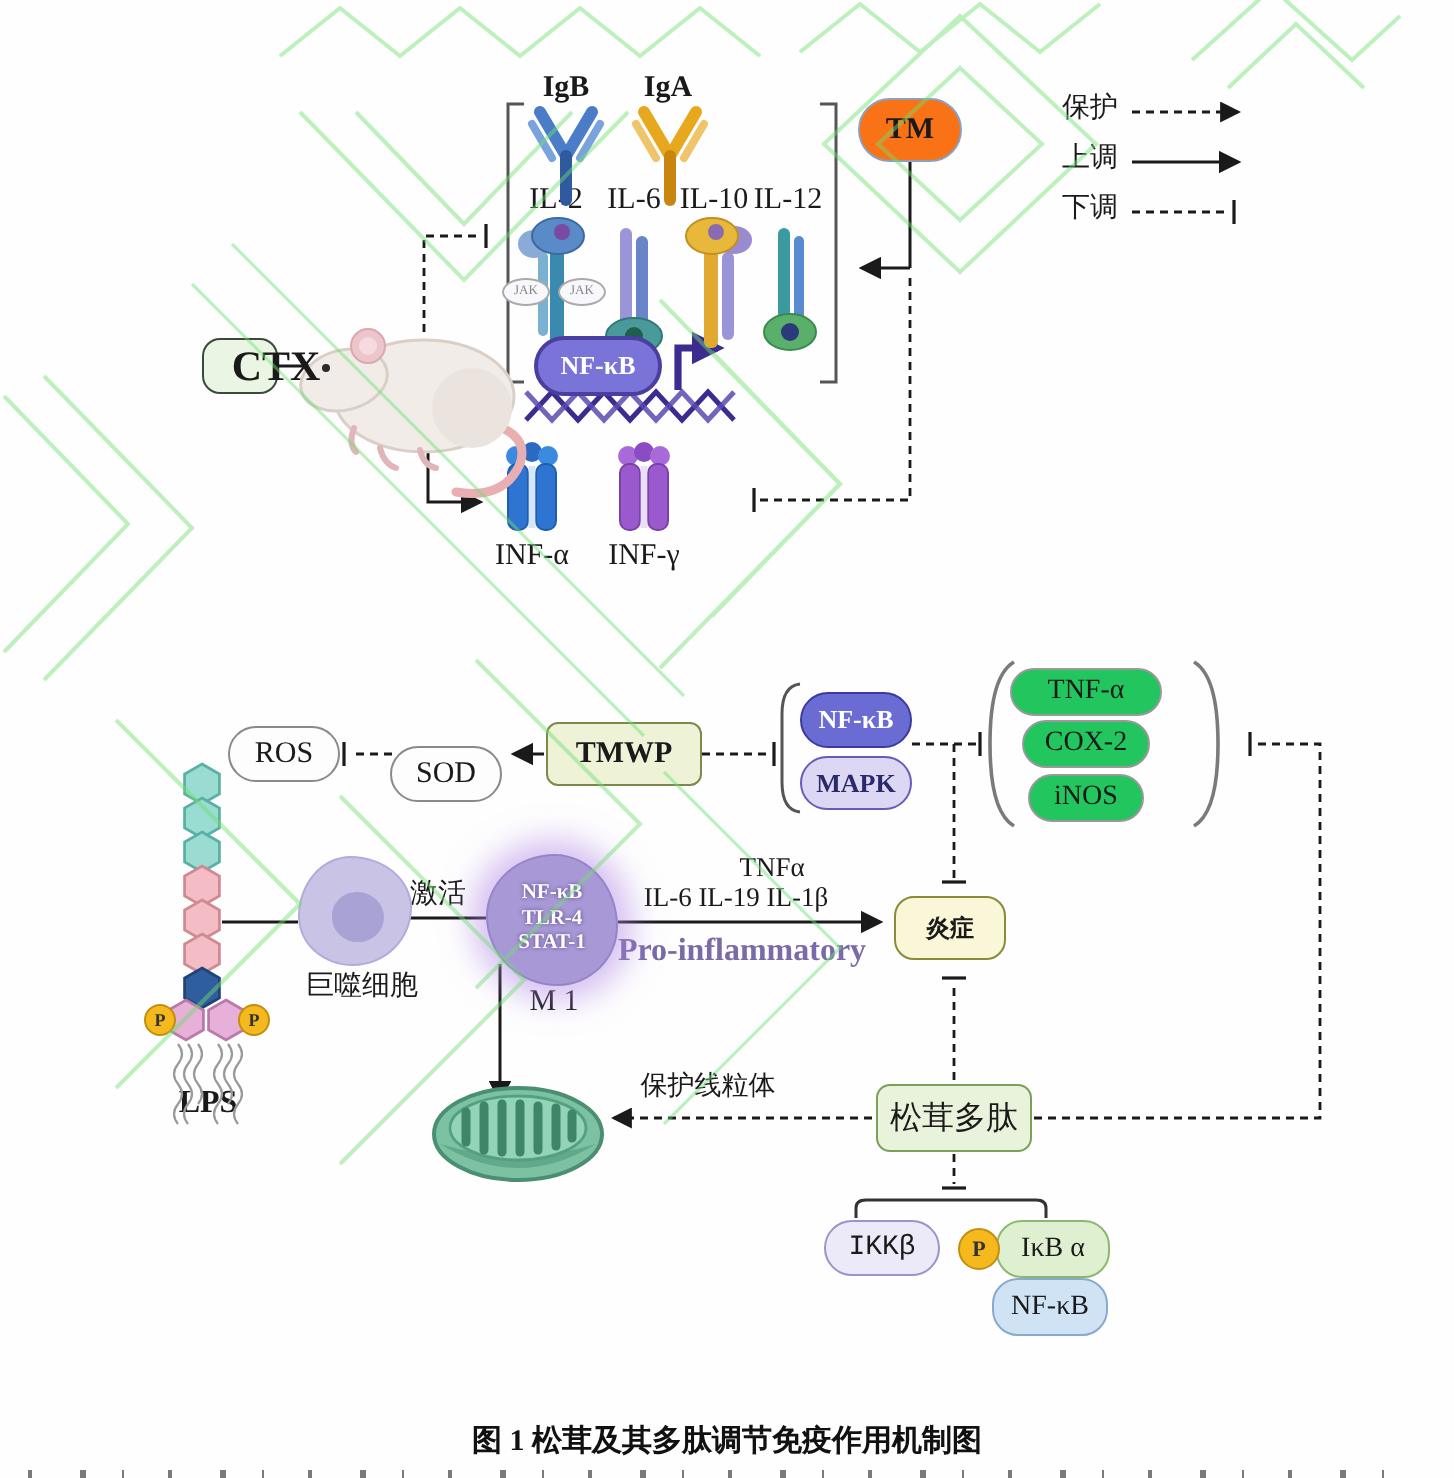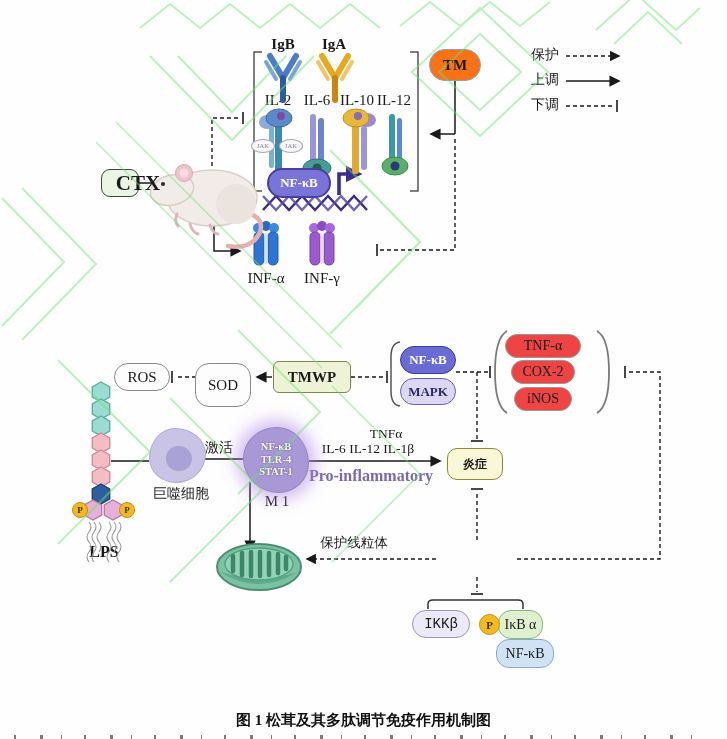--- a/index.html
+++ b/index.html
@@ -11,21 +11,21 @@
   .serif14{font-size:14px;}
   .serif13{font-size:13.5px;}
   .bold{font-weight:700;}
   .box{position:absolute;display:flex;align-items:center;justify-content:center;
        box-sizing:border-box;color:#1a1a1a;}
   .ctx{background:#eaf6e3;border:1.6px solid #3a4a3a;border-radius:9px;font-size:21px;font-weight:600;padding-left:36px;}
   .tm{background:#f97316;border:1.6px solid #8aa0c0;border-radius:16px;font-size:15px;font-weight:700;}
   .nfkb-top{background:#7b74d8;border:2px solid #4a3fa0;border-radius:15px;
             color:#fff;font-size:13px;font-weight:700;}
   .whiteoval{background:#fdfdfd;border:1.5px solid #8a8a8a;border-radius:14px;font-size:15px;}
-  .medoval{background:#ef4444;border:1.5px solid #999;border-radius:12px;font-size:14px;}
+  .medoval{background:#22c55e;border:1.5px solid #999;border-radius:12px;font-size:14px;}
   .tmwp{background:#eef3d8;border:1.7px solid #7a8a4a;border-radius:6px;font-size:15px;font-weight:700;}
   .pill-nfkb{background:#6b6bd4;border:1.6px solid #3a3aa0;border-radius:14px;
              color:#fff;font-size:13px;font-weight:600;}
   .pill-mapk{background:#dcd8f4;border:1.6px solid #6a5ab8;border-radius:14px;
              color:#2a2a6a;font-size:13px;font-weight:600;}
   .inflam{background:#faf6d8;border:1.6px solid #8a8a3a;border-radius:10px;font-size:12px;font-weight:bold;}
   .peptide{background:#e9f3dc;border:1.6px solid #7aa05a;border-radius:7px;font-size:16px;}
   .ikkb{background:#eceaf8;border:1.5px solid #9a94c8;border-radius:14px;font-size:14px;}
   .ikba{background:#dff0d0;border:1.5px solid #8ab870;border-radius:13px;font-size:14px;}
   .nfkb-bot{background:#cfe3f5;border:1.5px solid #88aacc;border-radius:13px;font-size:14px;}
@@ -259,21 +259,21 @@
   <div class="box nfkb-top zi" style="left:267px;top:168px;width:64px;height:30px;">NF-κB</div>
 
   <div class="lbl serif15" style="left:242px;top:271px;width:48px;height:16px;">INF-α</div>
   <div class="lbl serif15" style="left:298px;top:271px;width:48px;height:16px;">INF-γ</div>
 
   <div class="lbl serif14" style="left:528px;top:47px;width:34px;height:16px;">保护</div>
   <div class="lbl serif14" style="left:528px;top:72px;width:34px;height:16px;">上调</div>
   <div class="lbl serif14" style="left:528px;top:97px;width:34px;height:16px;">下调</div>
 
   <div class="box whiteoval zi" style="left:114px;top:363px;width:56px;height:28px;">ROS</div>
-  <div class="box whiteoval zi" style="left:195px;top:363px;width:56px;height:44px;">SOD</div>
+  <div class="box whiteoval zi" style="left:195px;top:373px;width:56px;height:28px;">SOD</div>
   <div class="box tmwp zi" style="left:273px;top:361px;width:78px;height:32px;">TMWP</div>
   <div class="box pill-nfkb zi" style="left:400px;top:346px;width:56px;height:28px;">NF-κB</div>
   <div class="box pill-mapk zi" style="left:400px;top:378px;width:56px;height:27px;">MAPK</div>
 
   <div class="box medoval zi" style="left:505px;top:334px;width:76px;height:24px;">TNF-α</div>
   <div class="box medoval zi" style="left:511px;top:360px;width:64px;height:24px;">COX-2</div>
   <div class="box medoval zi" style="left:514px;top:387px;width:58px;height:24px;">iNOS</div>
 
   <div class="blob macro zi" style="left:149px;top:428px;width:57px;height:55px;"></div>
   <div class="blob macro-nuc zi" style="left:166px;top:446px;width:26px;height:25px;"></div>
@@ -281,30 +281,31 @@
   <div class="lbl serif14" style="left:202px;top:441px;width:34px;height:15px;">激活</div>
 
   <div class="blob m1" style="left:243px;top:427px;width:66px;height:66px;">
     <span>NF-κB</span>
     <span>TLR-4</span>
     <span>STAT-1</span>
   </div>
   <div class="lbl serif15" style="left:260px;top:494px;width:34px;height:16px;">M 1</div>
 
   <div class="lbl serif13" style="left:356px;top:427px;width:60px;height:14px;">TNFα</div>
-  <div class="lbl serif13" style="left:306px;top:442px;width:124px;height:15px;">IL-6 IL-12 IL-1β</div>
+  <div class="lbl serif13" style="left:306px;top:442px;width:124px;height:15px;">IL-6 IL-19 IL-1β</div>
   <div class="lbl proinf" style="left:304px;top:468px;width:134px;height:17px;">Pro-inflammatory</div>
 
   <div class="box inflam zi" style="left:447px;top:448px;width:56px;height:32px;">炎症</div>
 
   <div class="lbl serif13" style="left:304px;top:536px;width:100px;height:15px;">保护线粒体</div>
 
+  <div class="box peptide zi" style="left:438px;top:542px;width:78px;height:34px;">松茸多肽</div>
 
   <div class="box ikkb zi" style="left:412px;top:610px;width:58px;height:28px;font-family:Liberation Mono, monospace;">IKKβ</div>
-  <div class="box ikba zi" style="left:498px;top:610px;width:45px;height:29px;">IκB α</div>
+  <div class="box ikba zi" style="left:498px;top:610px;width:57px;height:29px;">IκB α</div>
   <div class="box nfkb-bot zi" style="left:496px;top:639px;width:58px;height:29px;">NF-κB</div>
   <div class="box pcirc" style="left:479px;top:614px;width:21px;height:21px;">P</div>
 
   <div class="box pcirc" style="left:72px;top:502px;width:16px;height:16px;font-size:9px;">P</div>
   <div class="box pcirc" style="left:119px;top:502px;width:16px;height:16px;font-size:9px;">P</div>
   <div class="lbl bold" style="left:80px;top:543px;width:48px;height:18px;font-size:16px;">LPS</div>
 
   <div class="caption">图 1 松茸及其多肽调节免疫作用机制图</div>
   <div class="remnant"></div>
 

